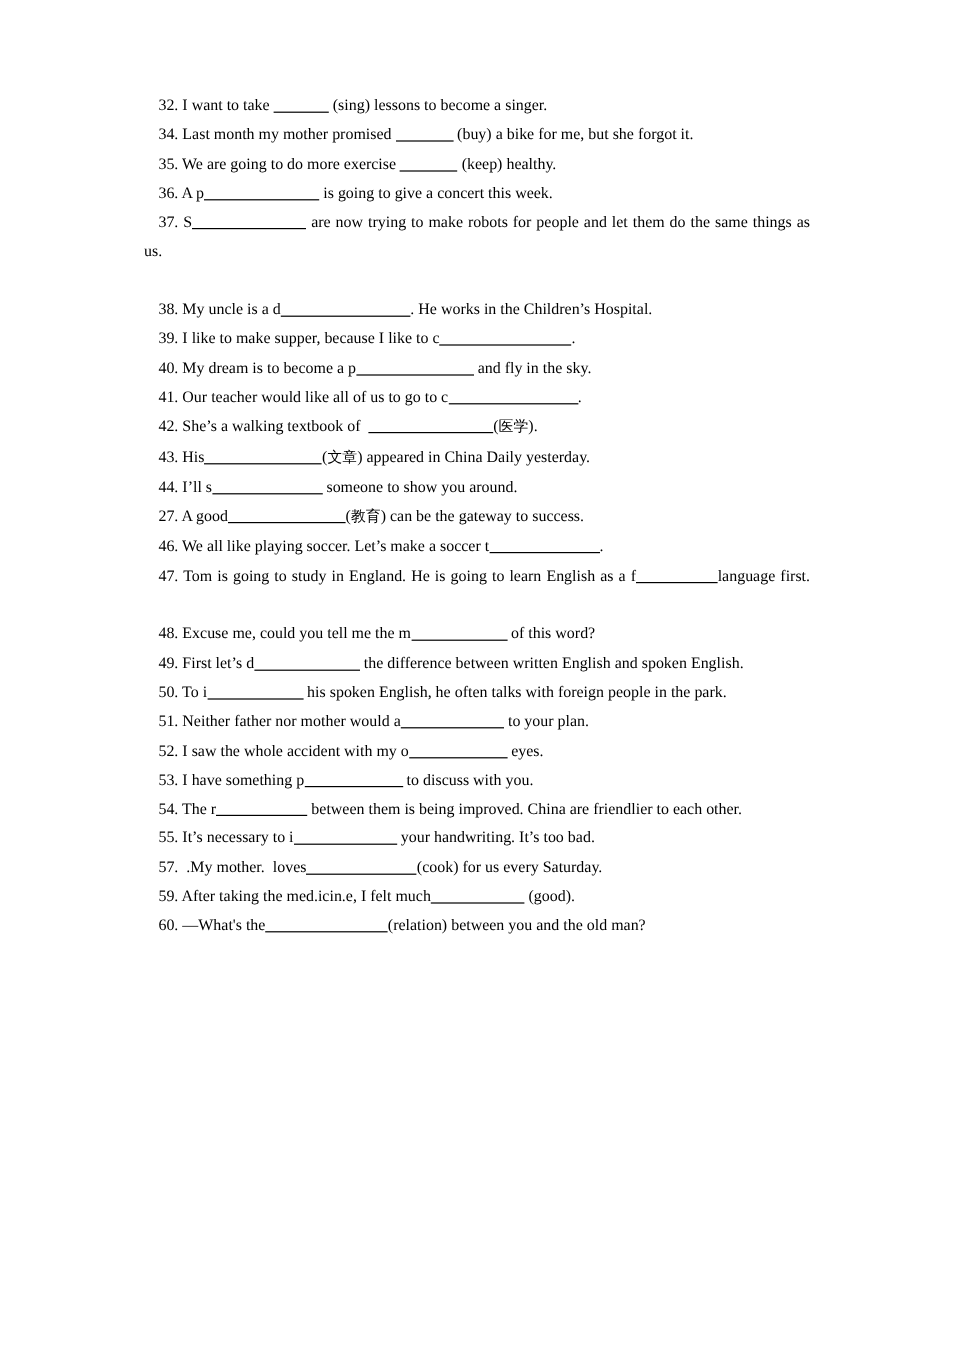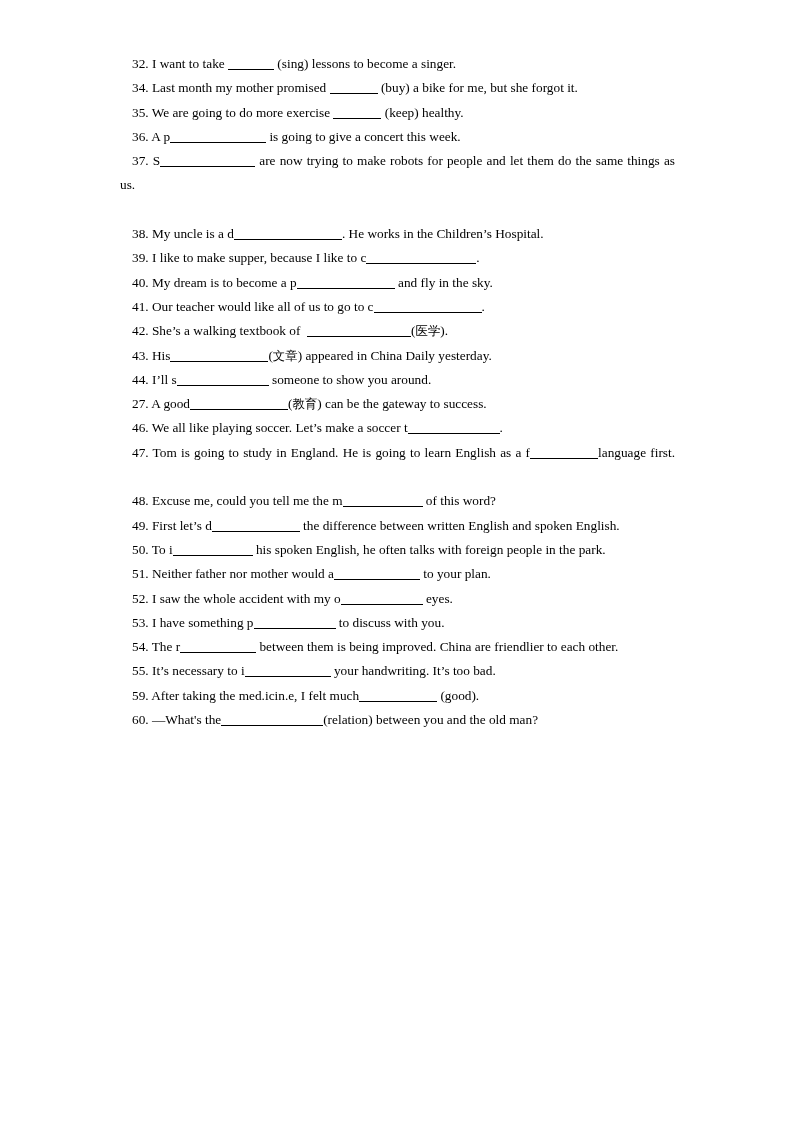--- a/index.html
+++ b/index.html
@@ -12,21 +12,21 @@
     height: 1123px;
     font-family: "Liberation Serif", "DejaVu Serif", serif;
     color: #000000;
     -webkit-font-smoothing: antialiased;
   }
   #page {
     position: relative;
     width: 794px;
     height: 1123px;
     box-sizing: border-box;
-    padding: 52px 119px 0 120px;
+    padding: 76px 119px 0 120px;
   }
   .exercise-list {
     margin: 0;
     padding: 0;
     list-style: none;
   }
   .q-line {
     font-size: 13.3px;
     line-height: 24.3px;
     text-indent: 12px;
@@ -45,21 +45,21 @@
     display: inline-block;
     width: 100%;
   }
   .blank {
     display: inline-block;
     border-bottom: 1px solid #000;
     height: 0.95em;
     vertical-align: -2px;
   }
   .cjk {
-    font-family: Liberation Serif, serif;
+    font-family: Liberation Mono, monospace;
     font-size: 12.4px;
   }
   .it {
   }
 </style>
 </head>
 <body>
 
 <div id="page">
   <div class="exercise-list" id="list">
@@ -79,16 +79,17 @@
       <p class="q-line"><span>46.</span><span> We all like playing soccer. Let’s make a soccer t</span><span class="blank" style="width: 92px;"></span><span>.</span></p>
       <p class="q-line wrap"><span>47.</span><span> Tom is going to study in England. He is going to learn English as a f</span><span class="blank" style="width: 68px;"></span><span>language first.</span></p>
       <p class="q-line"><span>48.</span><span> Excuse me, could you tell me the m</span><span class="blank" style="width: 80px;"></span><span> of this word?</span></p>
       <p class="q-line"><span>49.</span><span> First let’s d</span><span class="blank" style="width: 88px;"></span><span> the difference between written English and spoken English.</span></p>
       <p class="q-line"><span>50.</span><span> To i</span><span class="blank" style="width: 80px;"></span><span> his spoken English, he often talks with foreign people in the park.</span></p>
       <p class="q-line"><span>51.</span><span> Neither father nor mother would a</span><span class="blank" style="width: 86px;"></span><span> to your plan.</span></p>
       <p class="q-line"><span>52.</span><span> I saw the whole accident with my o</span><span class="blank" style="width: 82px;"></span><span> eyes.</span></p>
       <p class="q-line"><span>53.</span><span> I have something p</span><span class="blank" style="width: 82px;"></span><span> to discuss with you.</span></p>
       <p class="q-line"><span>54.</span><span> The r</span><span class="blank" style="width: 76px;"></span><span> between them is being improved. China are friendlier to each other.</span></p>
       <p class="q-line"><span>55.</span><span> It’s necessary to i</span><span class="blank" style="width: 86px;"></span><span> your handwriting. It’s too bad.</span></p>
+      <p class="q-line"><span>57.</span><span>  .My mother.  loves</span><span class="blank" style="width: 92px;"></span><span>(cook) for us every Saturday.</span></p>
       <p class="q-line"><span>59.</span><span> After taking the med.icin.e, I felt much</span><span class="blank" style="width: 78px;"></span><span> (good).</span></p>
       <p class="q-line"><span>60.</span><span> —What's the</span><span class="blank" style="width: 102px;"></span><span>(relation) between you and the old man?</span></p>
     </div>
 </div>
 
 </body></html>

